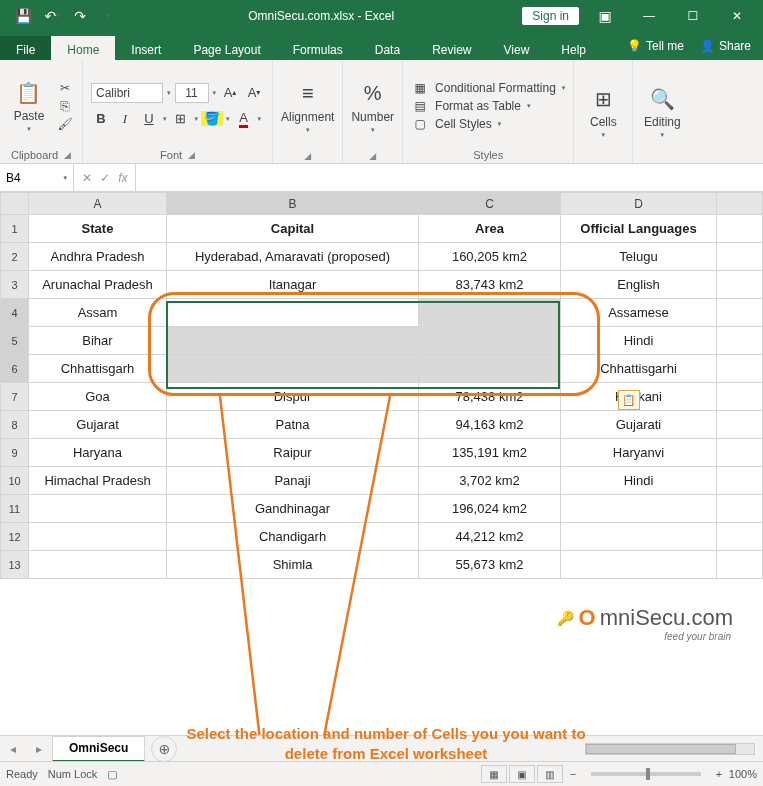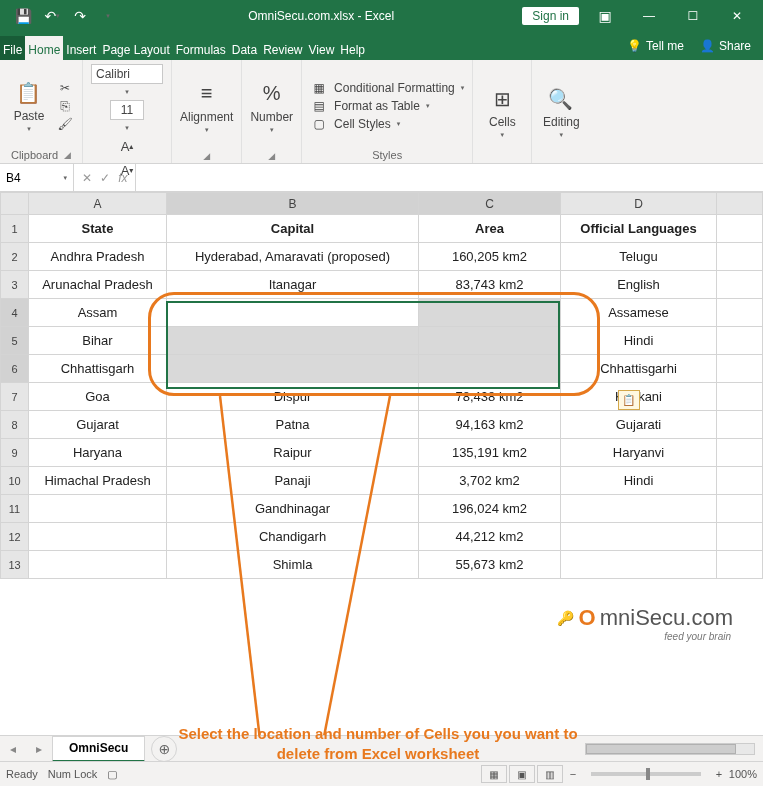--- a/index.html
+++ b/index.html
@@ -11,39 +11,39 @@
 .titlebar .qat { display: flex; align-items: center; gap: 4px; padding-left: 8px; }
 .titlebar .qat .qicon { width: 24px; height: 24px; display: flex; align-items: center; justify-content: center; font-size: 14px; }
 .titlebar .title { flex: 1; text-align: center; font-size: 12px; white-space: nowrap; }
 .titlebar .winbtns { display: flex; align-items: center; }
 .titlebar .winbtns .wbtn { width: 44px; height: 32px; display: flex; align-items: center; justify-content: center; font-size: 12px; }
 .signin { background: #fff; color: #217346; font-size: 12px; padding: 2px 10px; border-radius: 2px; margin-right: 4px; }
 .ribbon-display { width: 44px; text-align: center; font-size: 14px; }
 
 
 .tabrow { background: #217346; height: 28px; display: flex; align-items: center; color: #fff; font-size: 12px; }
-.tab { padding: 0 3px; height: 28px; display: flex; align-items: center; margin-top: 8px; }
+.tab { padding: 0 16px; height: 28px; display: flex; align-items: center; margin-top: 8px; }
 .tab.active { background: #f3f2f1; color: #217346; }
 .tab.file { background: #185c37; }
 .tabrow .rt { margin-left: auto; display: flex; align-items: center; gap: 4px; padding-right: 6px; }
 .rt .ritem { display: flex; align-items: center; gap: 4px; padding: 0 6px; font-size: 12px; }
 
 
 .ribbon { background: #f3f2f1; border-bottom: 1px solid #d4d4d4; display: flex; height: 104px; font-size: 12px; color: #444; }
 .group { border-right: 1px solid #e1e1e1; display: flex; flex-direction: column; padding: 4px 8px 2px; }
 .group-body { flex: 1; display: flex; align-items: center; gap: 6px; }
 .group-label { text-align: center; font-size: 11px; color: #666; padding-top: 2px; display: flex; justify-content: center; align-items: center; gap: 6px; }
 .group-label .launcher { font-size: 9px; color: #888; }
 .vbtn { display: flex; flex-direction: column; align-items: center; justify-content: center; gap: 2px; min-width: 42px; }
 .vbtn .ic { width: 28px; height: 28px; display: flex; align-items: center; justify-content: center; font-size: 20px; }
 .dd { font-size: 7px; color: #666; }
 .smallcol { display: flex; flex-direction: column; gap: 2px; align-items: center; }
 .smallcol .sqicon { width: 18px; height: 16px; display:flex; align-items:center; justify-content:center; font-size: 12px; }
 .font-controls { display: flex; flex-direction: column; gap: 6px; }
-.fcrow { display: flex; align-items: center; gap: 4px; flex-direction: column; }
+.fcrow { display: flex; align-items: center; gap: 4px; }
 .fontbox { border: 1px solid #c8c8c8; background: #fff; padding: 2px 4px; font-size: 12px; min-width: 72px; }
 .sizebox { border: 1px solid #c8c8c8; background: #fff; padding: 2px 4px; font-size: 12px; width: 34px; text-align:center; }
 .fcrow .fi { width: 20px; height: 20px; display: flex; align-items: center; justify-content: center; font-size: 13px; }
 .styles-list { display: flex; flex-direction: column; gap: 4px; font-size: 12px; }
 .styles-list .sitem { display: flex; align-items: center; gap: 6px; }
 .sitem .sicon { width: 18px; height: 14px; display:flex; align-items:center; justify-content:center; font-size: 12px; }
 
 
 .fxbar { height: 28px; border-bottom: 1px solid #d4d4d4; display: flex; align-items: center; font-size: 12px; }
 .namebox { width: 74px; border-right: 1px solid #d4d4d4; padding: 13px 6px; display: flex; align-items: center; justify-content: space-between; height: 100%; }
@@ -452,13 +452,13 @@
       <div class="zoomslider">
           <div class="zthumb"></div>
         </div>
       <span class="zm">+</span>
       <span>100%</span>
     </div>
   </div>
 
 </div>
 
-<div class="annot" style="left:158px; top:724px;">Select the location and number of Cells you you want to delete from Excel worksheet</div>
+<div class="annot" style="left:166px; top:724px;">Select the location and number of Cells you you want to delete from Excel worksheet</div>
 
 </body></html>

